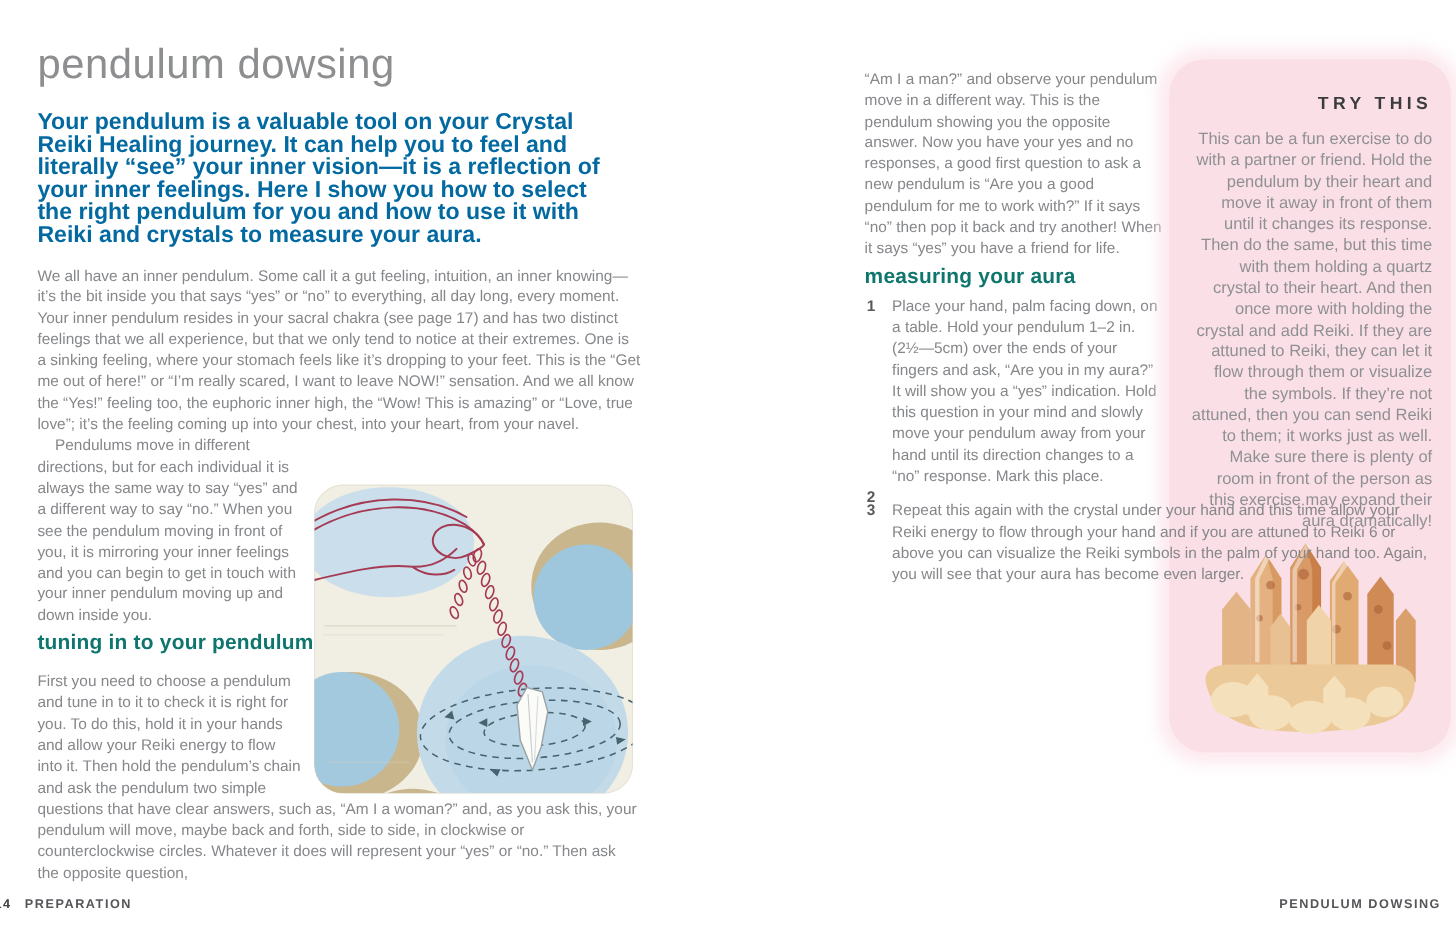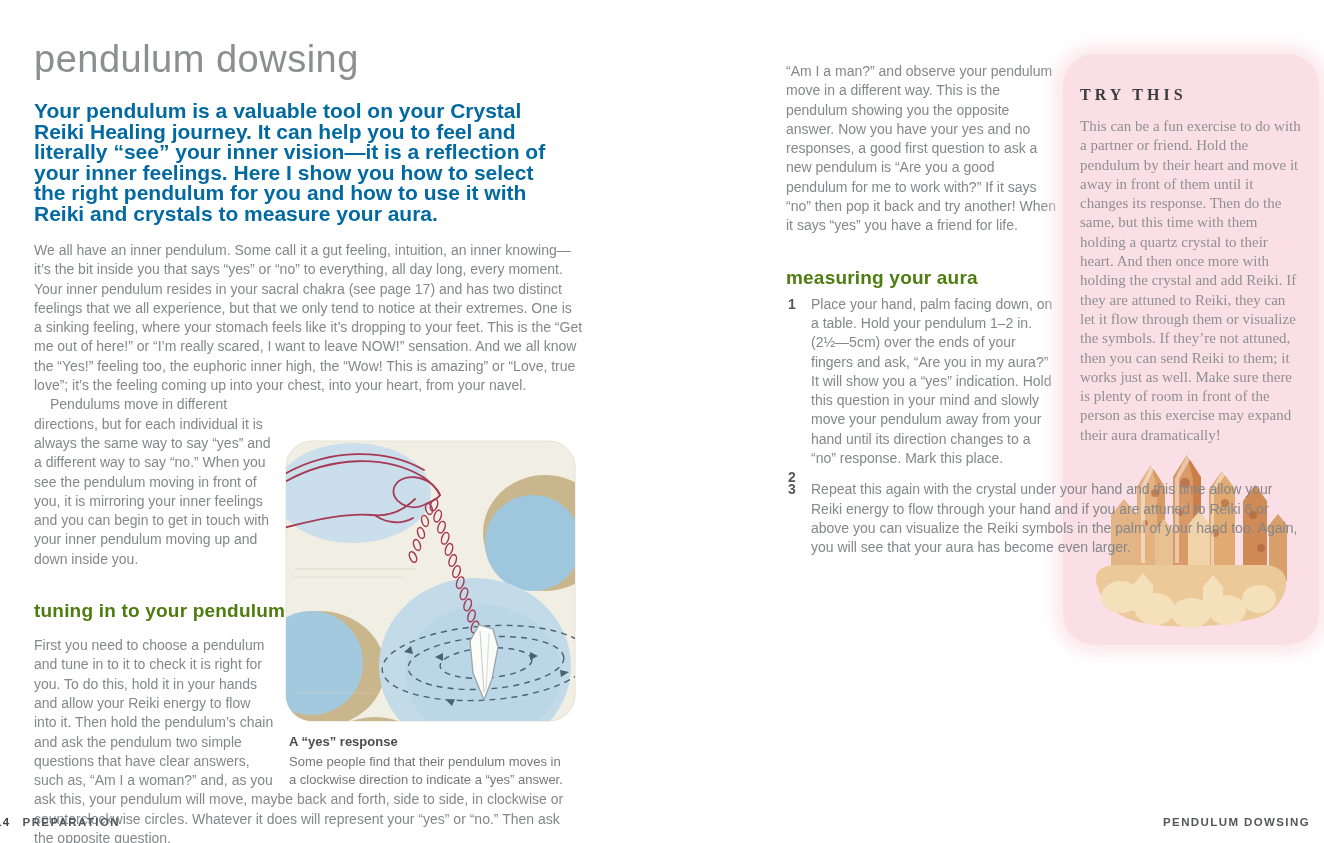--- a/index.html
+++ b/index.html
@@ -17,43 +17,42 @@
   .intro{
     font-weight:bold;color:#0369a1;font-size:21px;line-height:20.5px;
     width:522px;margin:0 0 17px 0;
   }
   .body-text{font-size:14px;line-height:19.3px;color:#85878a;}
   .para1{margin:0;width:549px;}
   .wrap-zone{width:549px;}
   .para2{margin:0;text-indent:16px;}
   .illus-float{float:right;width:300px;margin:36px 0 0 8px;}
   .section-heading{
-    margin:31px 0 6px 0;font-size:19px;font-weight:600;color:#4d7c0f;
+    margin:5px 0 6px 0;font-size:19px;font-weight:600;color:#0f766e;
     letter-spacing:0.2px;white-space:nowrap;
   }
   .caption{margin-top:9px;padding-left:6px;width:276px;}
   .caption-title{font-size:13px;font-weight:bold;color:#4a4b4d;line-height:17px;}
   .caption-body{font-size:13px;color:#76777a;line-height:17.5px;margin-top:3px;}
 
   .right-page{position:absolute;left:786px;top:62px;width:521px;}
   .rp-flex{position:relative;}
   .rp-text{width:271px;}
   .rp-para1{margin:0;}
   .rp-intro{margin:0 0 2px 0;}
   .list-item{position:relative;padding-left:25px;margin:0;}
   .list-num{position:absolute;left:2px;top:0;font-weight:bold;color:#57585a;}
   .item3{position:relative;padding-left:25px;margin-top:12px;width:521px;box-sizing:border-box;}
 
   .try-box{
     position:absolute;left:277px;top:-8px;width:256px;min-height:578px;
     box-sizing:border-box;padding:32px 17px 14px;
     background:#fbdfe7;border-radius:32px;
     box-shadow:0 0 14px 10px rgba(251,227,234,0.75);
-    text-align:left;
-    font-family:Liberation Serif, serif;
+    text-align:right;
   }
   .try-title{
     font-size:16px;font-weight:600;color:#3b3c3e;letter-spacing:4px;
     margin:0 0 13px 0;
   }
   .try-body{font-size:15px;line-height:19.3px;color:#8f9093;margin:0;}
   .crystal-wrap{margin-top:8px;}
 
   .footer{position:absolute;top:816px;font-size:11.5px;font-weight:bold;
     letter-spacing:1.4px;color:#55565a;}
@@ -138,24 +137,20 @@
             <ellipse cx="130" cy="126" rx="3.2" ry="5.6" transform="rotate(-24 130 126)"></ellipse>
           </g>
 
           <g>
             <polygon points="196,194 210,198 215,216 209,248 201,269 190,242 187,210" fill="#fbfbf7" stroke="#9aa4a8" stroke-width="1.3"></polygon>
             <path d="M197,200 L201,262" stroke="#c4cbce" stroke-width="1" fill="none"></path>
             <path d="M206,202 L203,260" stroke="#d6dbdd" stroke-width="1" fill="none"></path>
           </g>
         </g>
       </svg>
-      <div class="caption">
-        <div class="caption-title">A “yes” response</div>
-        <div class="caption-body">Some people find that their pendulum moves in a clockwise direction to indicate a “yes” answer.</div>
-      </div>
     </div>
     <p class="body-text para2">Pendulums move in different directions, but for each individual it is always the same way to say “yes” and a different way to say “no.” When you see the pendulum moving in front of you, it is mirroring your inner feelings and you can begin to get in touch with your inner pendulum moving up and down inside you.</p>
     <h2 class="section-heading">tuning in to your pendulum</h2>
     <p class="body-text">First you need to choose a pendulum and tune in to it to check it is right for you. To do this, hold it in your hands and allow your Reiki energy to flow into it. Then hold the pendulum’s chain and ask the pendulum two simple questions that have clear answers, such as, “Am I a woman?” and, as you ask this, your pendulum will move, maybe back and forth, side to side, in clockwise or counterclockwise circles. Whatever it does will represent your “yes” or “no.” Then ask the opposite question,</p>
   </div>
 </div>
 
 <div class="right-page">
   <div class="rp-flex">
     <div class="rp-text">

